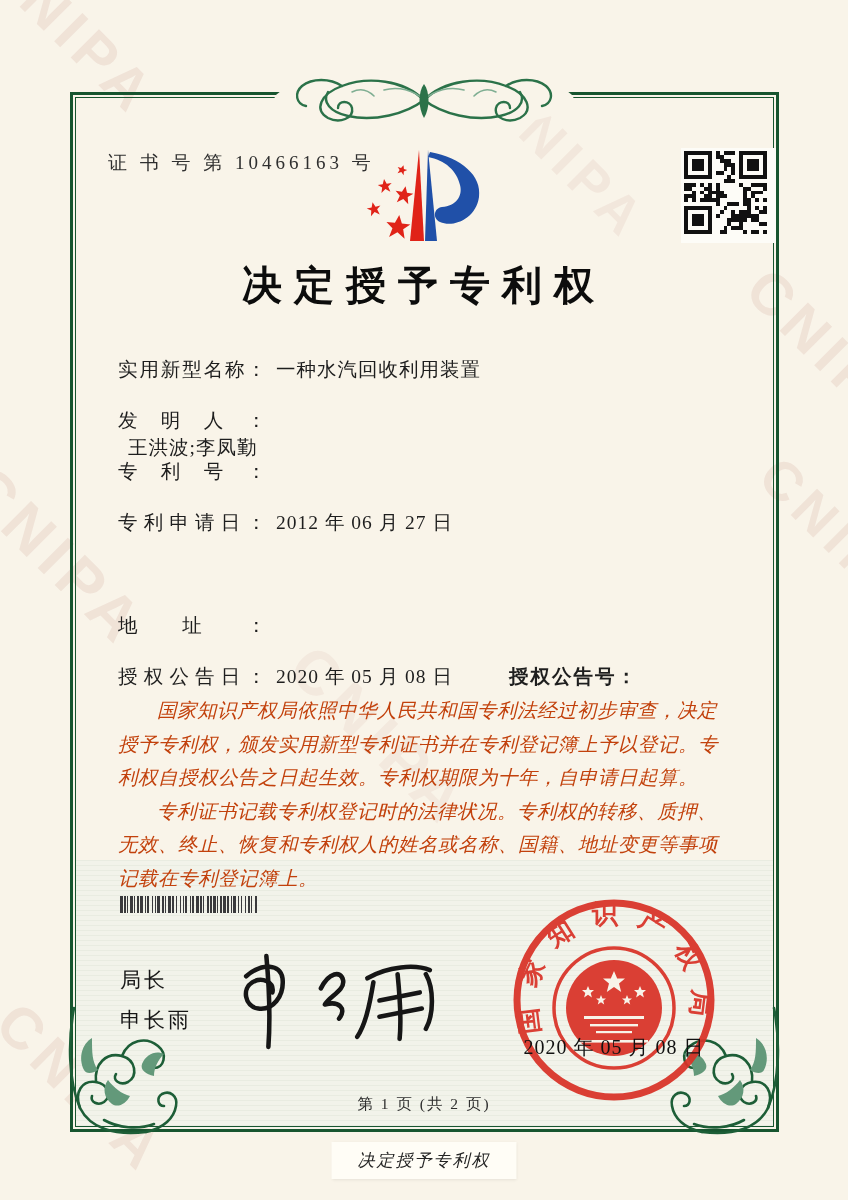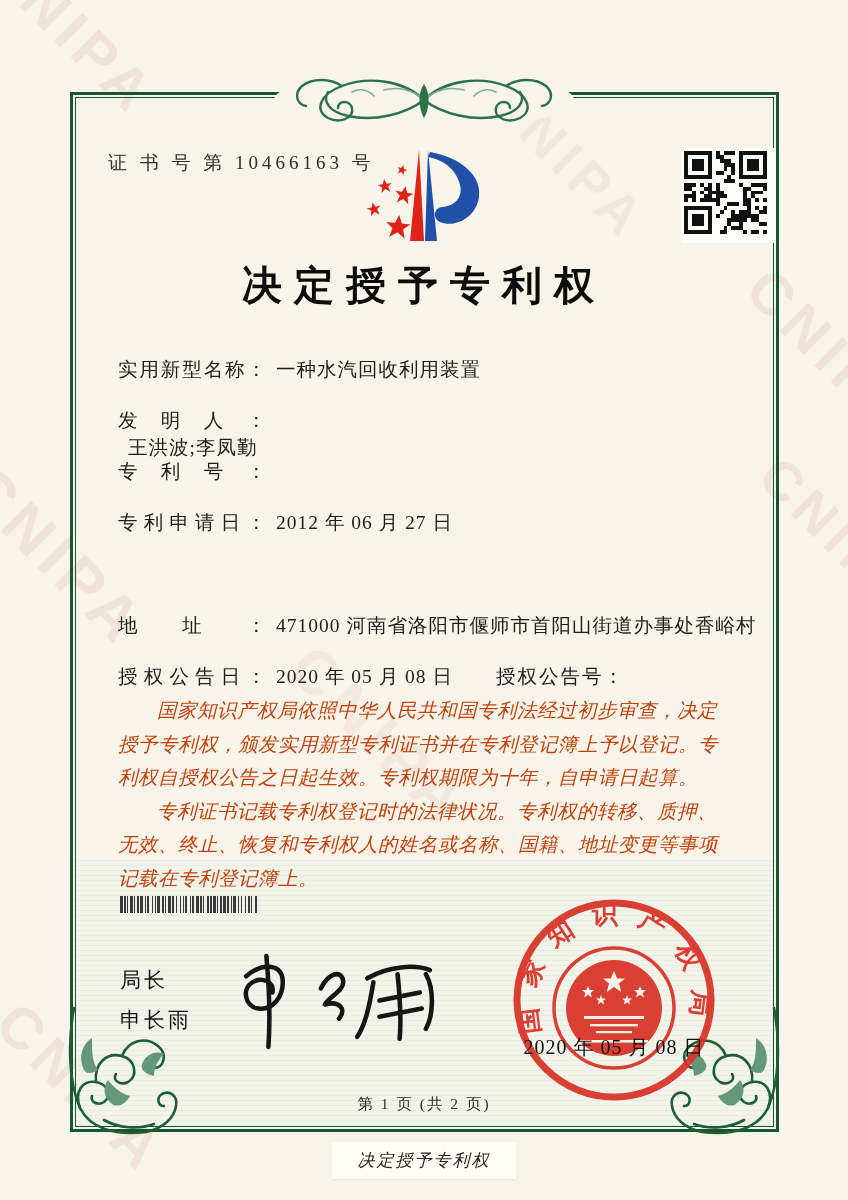--- a/index.html
+++ b/index.html
@@ -23,21 +23,21 @@
   .logo{position:absolute;left:340px;top:140px;z-index:4;}
   .qr{position:absolute;left:681px;top:148px;width:89px;height:89px;background:#fdfcf7;padding:3px;z-index:4;}
 
   .title{position:absolute;left:0;right:0;top:258px;text-align:center;font-size:40px;font-weight:bold;
          letter-spacing:12px;color:#0c0c0c;z-index:4;}
 
   .frow{position:absolute;left:118px;display:flex;font-size:19.5px;color:#1e1e1e;z-index:4;width:630px;}
   .f-label{width:148px;text-align:justify;text-align-last:justify;flex:none;letter-spacing:0;}
   .f-value{margin-left:10px;letter-spacing:1px;white-space:nowrap;}
   .g-value{width:196px;margin-left:10px;letter-spacing:1px;flex:none;}
-  .g-label2{flex:none;letter-spacing:2px;margin-left:24px;}
+  .g-label2{flex:none;letter-spacing:2px;margin-left:37px;font-weight:bold;}
 
   .paras{position:absolute;left:118px;top:694px;width:616px;font-size:19.5px;line-height:1.72;
          color:#c2410c;z-index:4;font-style:italic;letter-spacing:0.5px;}
   .paras p{margin:0;text-indent:2em;}
 
   .barcode{position:absolute;left:120px;top:896px;width:218px;height:17px;z-index:4;display:flex;align-items:stretch;}
   .barcode i{display:block;height:100%;}
 
   .sig-title{position:absolute;left:120px;top:966px;font-size:21px;color:#161616;z-index:5;
              font-family:"Liberation Sans","DejaVu Sans",sans-serif;letter-spacing:3px;}
@@ -298,21 +298,20 @@
   </div>
   <div class="frow" style="top:458px;">
     <span class="f-label">专利号：</span>
   </div>
   <div class="frow" style="top:509px;">
     <span class="f-label">专利申请日：</span>
     <span class="f-value">2012 年 06 月 27 日</span>
   </div>
   <div class="frow" style="top:612px;">
     <span class="f-label">地址：</span>
-    <span class="f-value">471000 河南省洛阳市偃师市首阳山街道办事处香峪村</span>
   </div>
   <div class="frow" style="top:663px;">
     <span class="f-label">授权公告日：</span>
     <span class="g-value">2020 年 05 月 08 日</span>
     <span class="g-label2">授权公告号：</span>
   </div>
 
   <div class="paras">
     <p>国家知识产权局依照中华人民共和国专利法经过初步审查，决定授予专利权，颁发实用新型专利证书并在专利登记簿上予以登记。专利权自授权公告之日起生效。专利权期限为十年，自申请日起算。</p>
     <p>专利证书记载专利权登记时的法律状况。专利权的转移、质押、无效、终止、恢复和专利权人的姓名或名称、国籍、地址变更等事项记载在专利登记簿上。</p>

